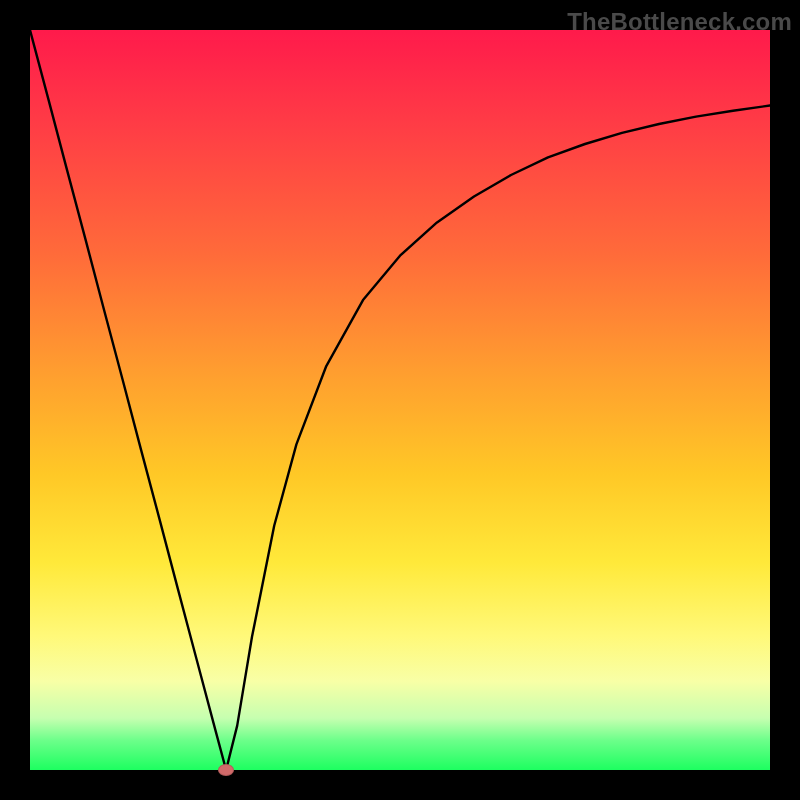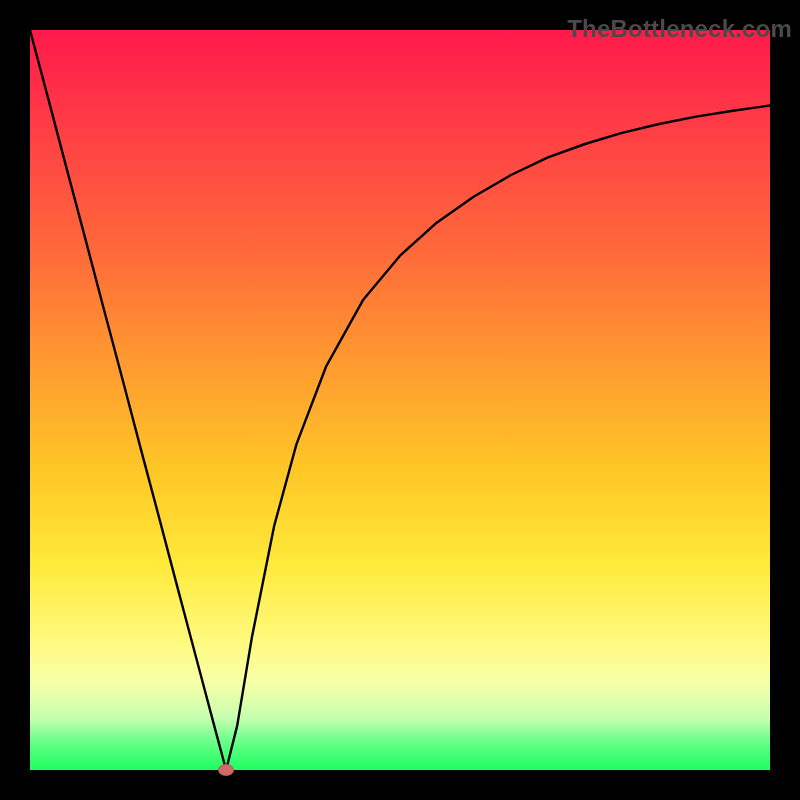--- a/index.html
+++ b/index.html
@@ -12,21 +12,21 @@
     overflow: hidden;
   }
   .frame {
     position: relative;
     width: 800px;
     height: 800px;
     background: #000;
   }
   .watermark {
     position: absolute;
-    top: 15px;
+    top: 8px;
     right: 8px;
     color: #4a4a4a;
     font-size: 24px;
     font-weight: 600;
     letter-spacing: 0.2px;
     z-index: 5;
   }
   .plot-outer {
     position: absolute;
     left: 30px;

